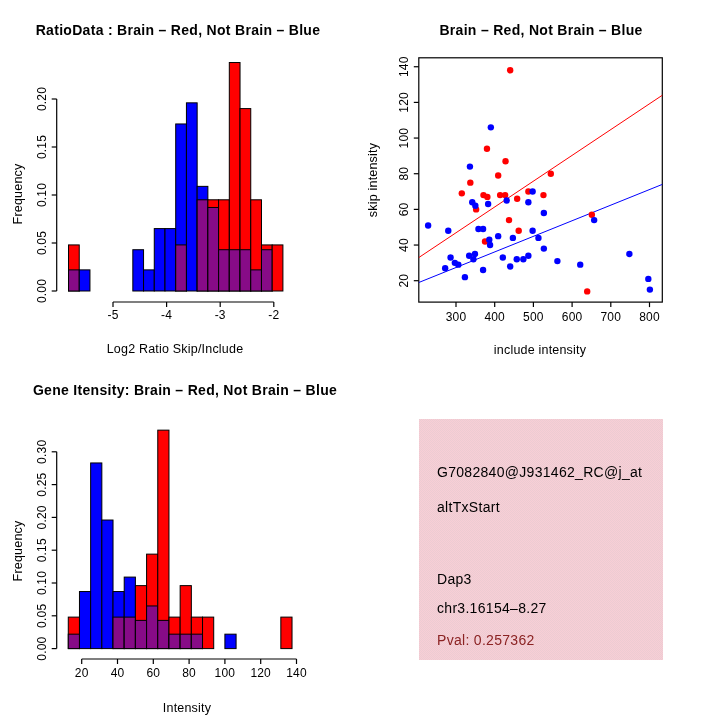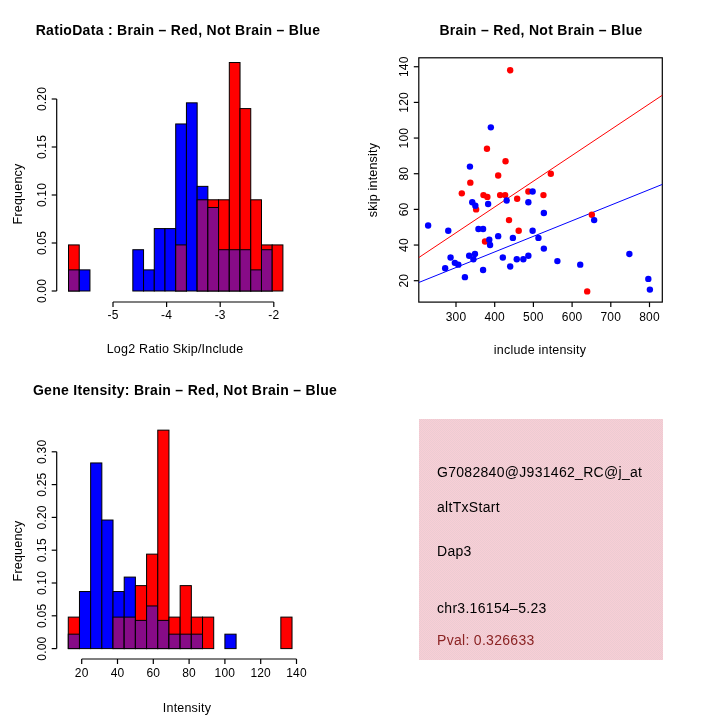--- a/index.html
+++ b/index.html
@@ -210,17 +210,17 @@
       <text x="45.7" y="484.6" font-size="12" font-family="&quot;Liberation Sans&quot;,sans-serif" text-anchor="middle" fill="#000000" font-weight="normal" letter-spacing="0.2" transform="rotate(-90 45.7 484.6)">0.25</text>
       <line x1="56.7" y1="451.80000000000007" x2="51.7" y2="451.80000000000007" stroke="#000" stroke-width="1.2"></line>
       <text x="45.7" y="451.80000000000007" font-size="12" font-family="&quot;Liberation Sans&quot;,sans-serif" text-anchor="middle" fill="#000000" font-weight="normal" letter-spacing="0.2" transform="rotate(-90 45.7 451.80000000000007)">0.30</text>
       <text x="185" y="395" font-size="14" font-family="&quot;Liberation Sans&quot;,sans-serif" text-anchor="middle" fill="#000000" font-weight="bold" letter-spacing="0.3">Gene Itensity: Brain – Red, Not Brain – Blue</text>
       <text x="187" y="712" font-size="12.5" font-family="&quot;Liberation Sans&quot;,sans-serif" text-anchor="middle" fill="#000000" font-weight="normal" letter-spacing="0.2">Intensity</text>
       <text x="22" y="551" font-size="12.5" font-family="&quot;Liberation Sans&quot;,sans-serif" text-anchor="middle" fill="#000000" font-weight="normal" letter-spacing="0.2" transform="rotate(-90 22 551)">Frequency</text>
     </svg>
   <div id="infobox" style="background: repeating-conic-gradient(rgb(248, 206, 214) 0%, rgb(248, 206, 214) 25%, rgb(236, 204, 210) 0%, rgb(236, 204, 210) 50%) 0px 0px / 2px 2px;">
     <div class="iline" style="top:45px">G7082840@J931462_RC@j_at</div>
     <div class="iline" style="top:80px">altTxStart</div>
-    <div class="iline" style="top:124px">Dap3</div>
-    <div class="iline" style="top:181px">chr3.16154–5.23</div>
-    <div class="iline pval" style="top: 213px; color: rgb(139, 35, 35);">Pval: 0.326633</div>
+    <div class="iline" style="top:152px">Dap3</div>
+    <div class="iline" style="top:181px">chr3.16154–8.27</div>
+    <div class="iline pval" style="top: 213px; color: rgb(139, 35, 35);">Pval: 0.257362</div>
   </div>
 </div>
 
 </body></html>

